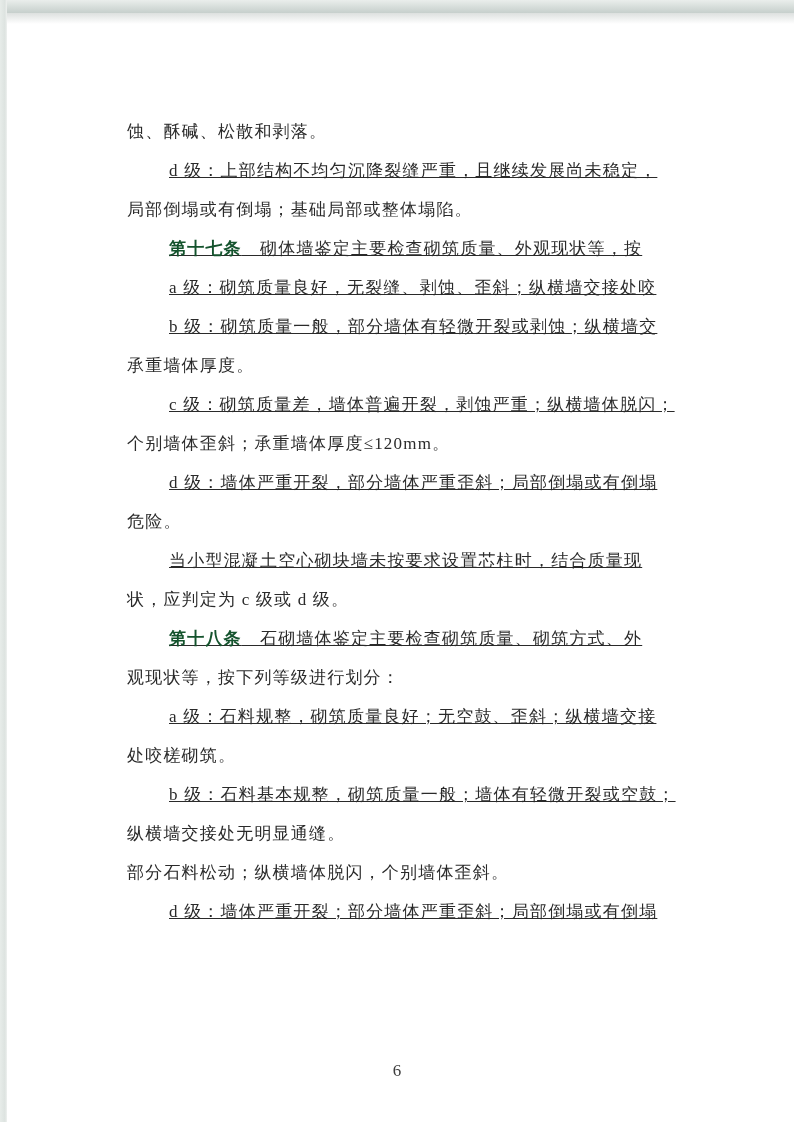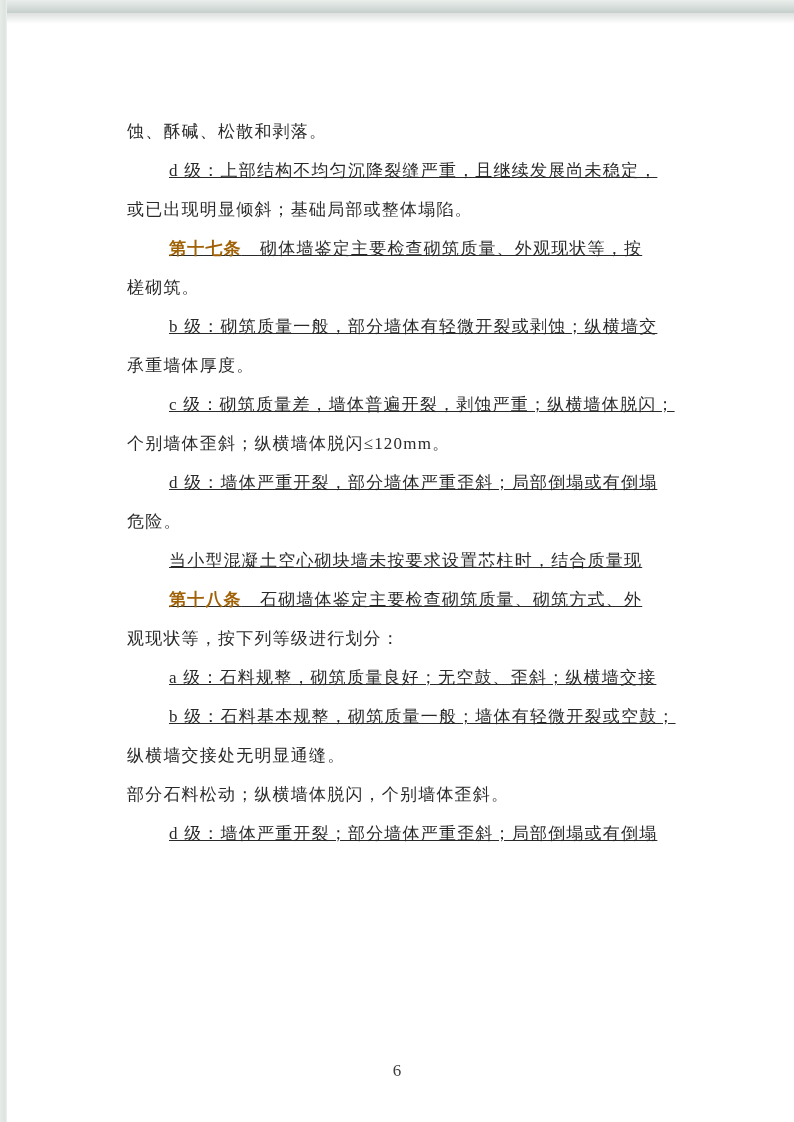--- a/index.html
+++ b/index.html
@@ -51,21 +51,21 @@
     letter-spacing: 1.2px;
     color: #2a2a2a;
     white-space: nowrap;
   }
   .indent {
     padding-left: 42px;
     text-decoration: underline;
   }
   .term {
     font-weight: 700;
-    color: #a16207;
+    color: #14532d;
   }
   .page-number {
     position: absolute;
     top: 1059px;
     left: 0;
     width: 794px;
     text-align: center;
     font-size: 17px;
     line-height: 24px;
     color: #3e3e3e;
@@ -77,33 +77,35 @@
 
 <div class="page">
 
   <div class="scan-edge-top"></div>
   <div class="scan-edge-top-shadow"></div>
   <div class="scan-edge-left"></div>
 
   <div class="content">
     <div class="line"><span>蚀、酥碱、松散和剥落。</span></div>
     <div class="line indent"><span>d 级：上部结构不均匀沉降裂缝严重，且继续发展尚未稳定，</span></div>
-    <div class="line"><span>或已出现明显倾斜；基础局部或整体塌陷。</span></div>
+    <div class="line"><span>局部倒塌或有倒塌；基础局部或整体塌陷。</span></div>
     <div class="line indent"><b class="term">第十七条</b><span>　砌体墙鉴定主要检查砌筑质量、外观现状等，按</span></div>
-    <div class="line"><span>槎砌筑。</span></div>
+    <div class="line indent"><span>a 级：砌筑质量良好，无裂缝、剥蚀、歪斜；纵横墙交接处咬</span></div>
     <div class="line indent"><span>b 级：砌筑质量一般，部分墙体有轻微开裂或剥蚀；纵横墙交</span></div>
     <div class="line"><span>承重墙体厚度。</span></div>
     <div class="line indent"><span>c 级：砌筑质量差，墙体普遍开裂，剥蚀严重；纵横墙体脱闪；</span></div>
-    <div class="line"><span>个别墙体歪斜；纵横墙体脱闪≤120mm。</span></div>
+    <div class="line"><span>个别墙体歪斜；承重墙体厚度≤120mm。</span></div>
     <div class="line indent"><span>d 级：墙体严重开裂，部分墙体严重歪斜；局部倒塌或有倒塌</span></div>
     <div class="line"><span>危险。</span></div>
     <div class="line indent"><span>当小型混凝土空心砌块墙未按要求设置芯柱时，结合质量现</span></div>
+    <div class="line"><span>状，应判定为 c 级或 d 级。</span></div>
     <div class="line indent"><b class="term">第十八条</b><span>　石砌墙体鉴定主要检查砌筑质量、砌筑方式、外</span></div>
     <div class="line"><span>观现状等，按下列等级进行划分：</span></div>
     <div class="line indent"><span>a 级：石料规整，砌筑质量良好；无空鼓、歪斜；纵横墙交接</span></div>
+    <div class="line"><span>处咬槎砌筑。</span></div>
     <div class="line indent"><span>b 级：石料基本规整，砌筑质量一般；墙体有轻微开裂或空鼓；</span></div>
     <div class="line"><span>纵横墙交接处无明显通缝。</span></div>
     <div class="line"><span>部分石料松动；纵横墙体脱闪，个别墙体歪斜。</span></div>
     <div class="line indent"><span>d 级：墙体严重开裂；部分墙体严重歪斜；局部倒塌或有倒塌</span></div>
   </div>
 
   <div class="page-number">6</div>
 
 </div>
 

